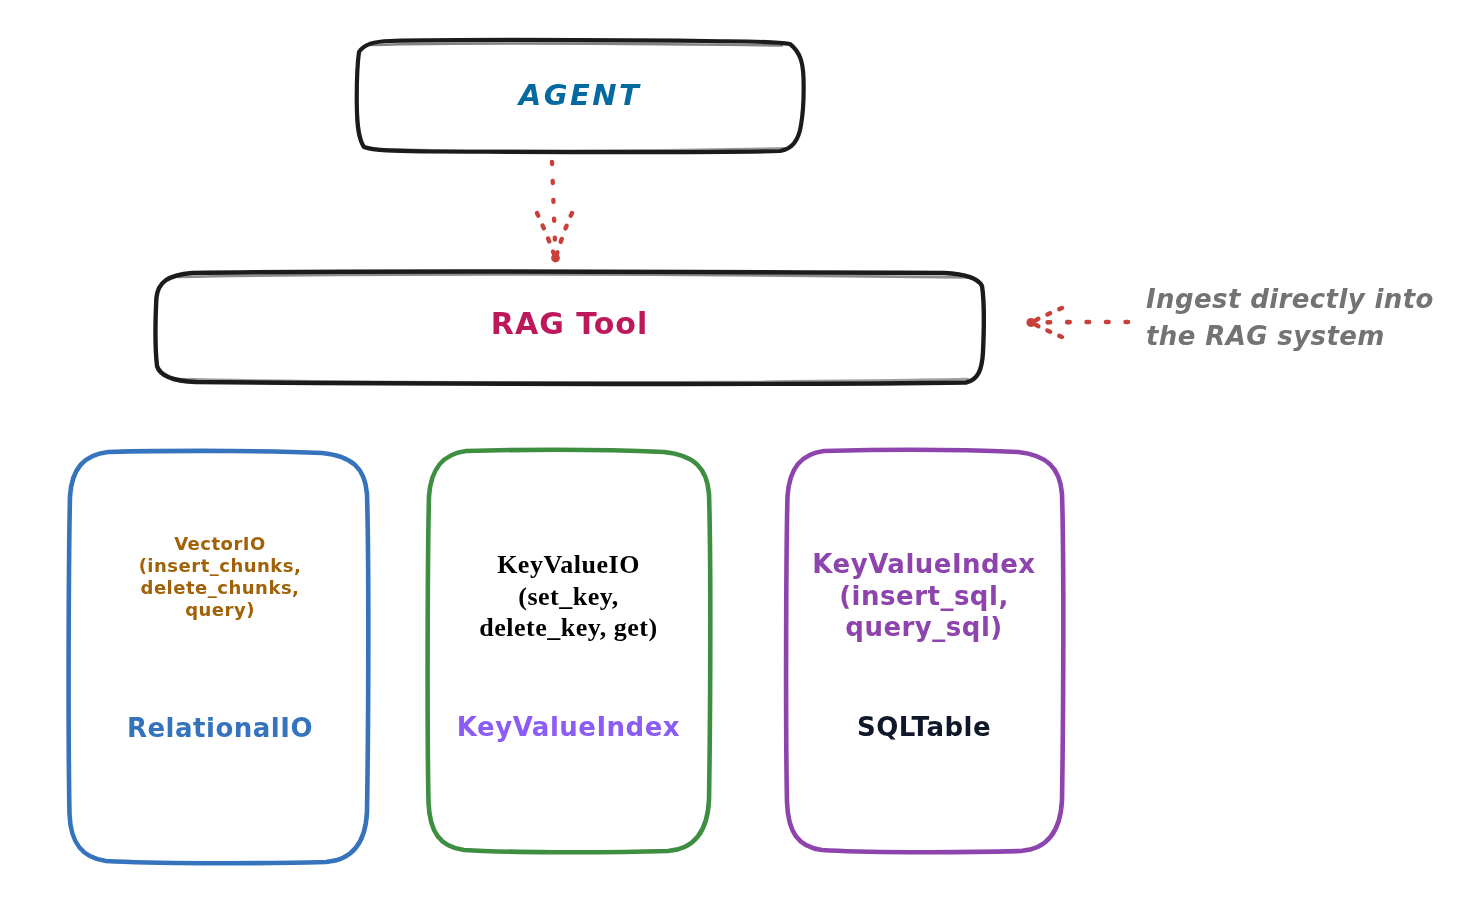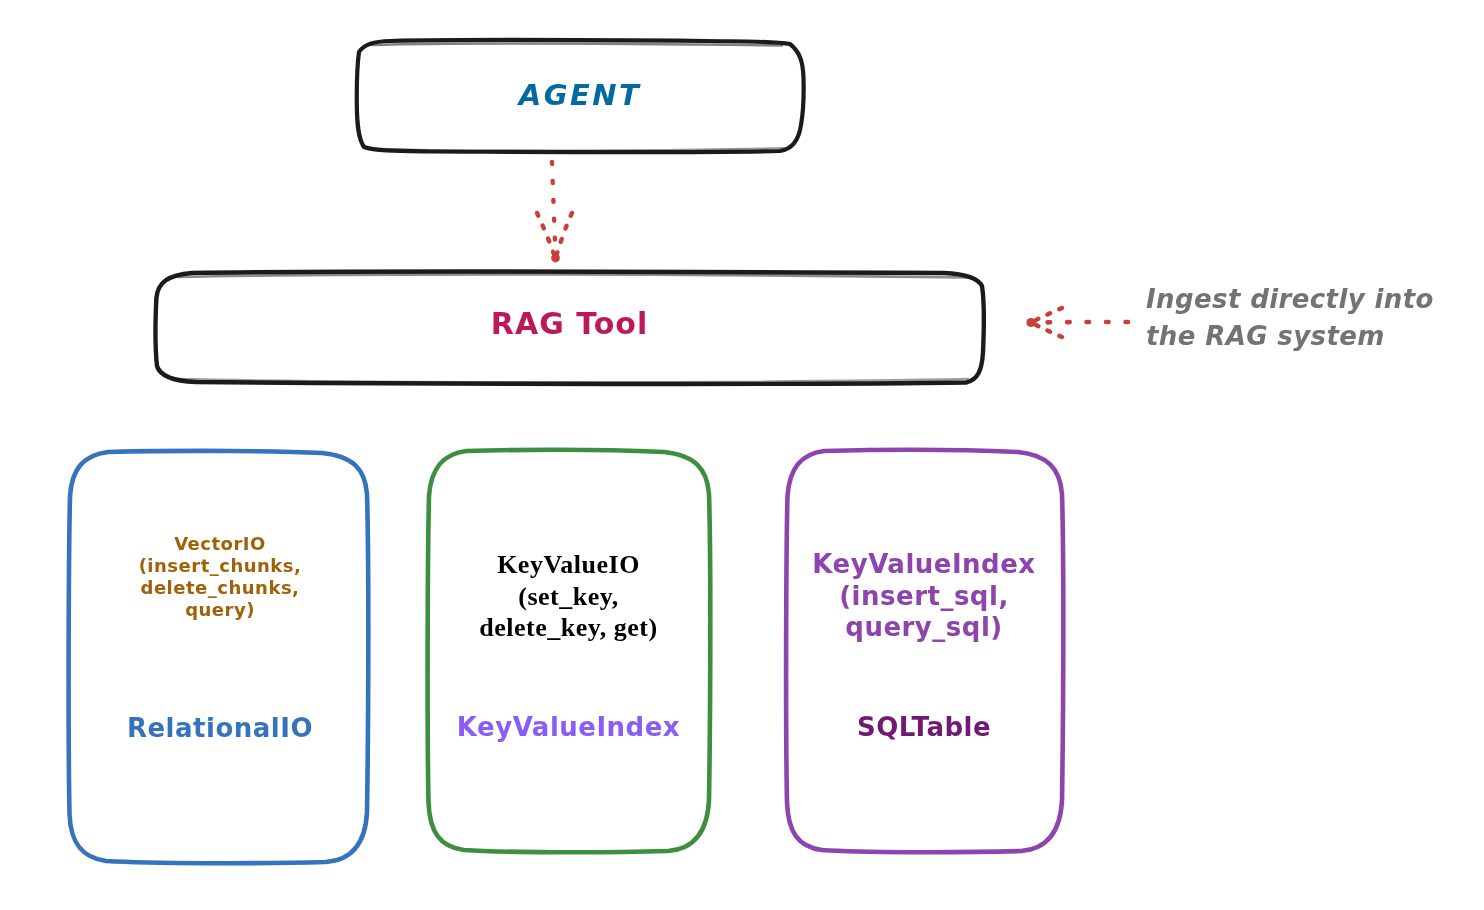--- a/index.html
+++ b/index.html
@@ -73,21 +73,21 @@
   }
 
   #rel-label {
     left: 786px; top: 549px; width: 276px;
     font-size: 26px;
     color: #8e44ad;
   }
   #rel-table-label {
     left: 786px; top: 712px; width: 276px;
     font-size: 26px;
-    color: #701a75;
+    color: #0f172a;
   }
 
   
   #ingest-note {
     position: absolute;
     left: 1146px; top: 281px; width: 330px;
     font-size: 26px;
     font-weight: 600;
     font-style: italic;
     line-height: 1.42;

